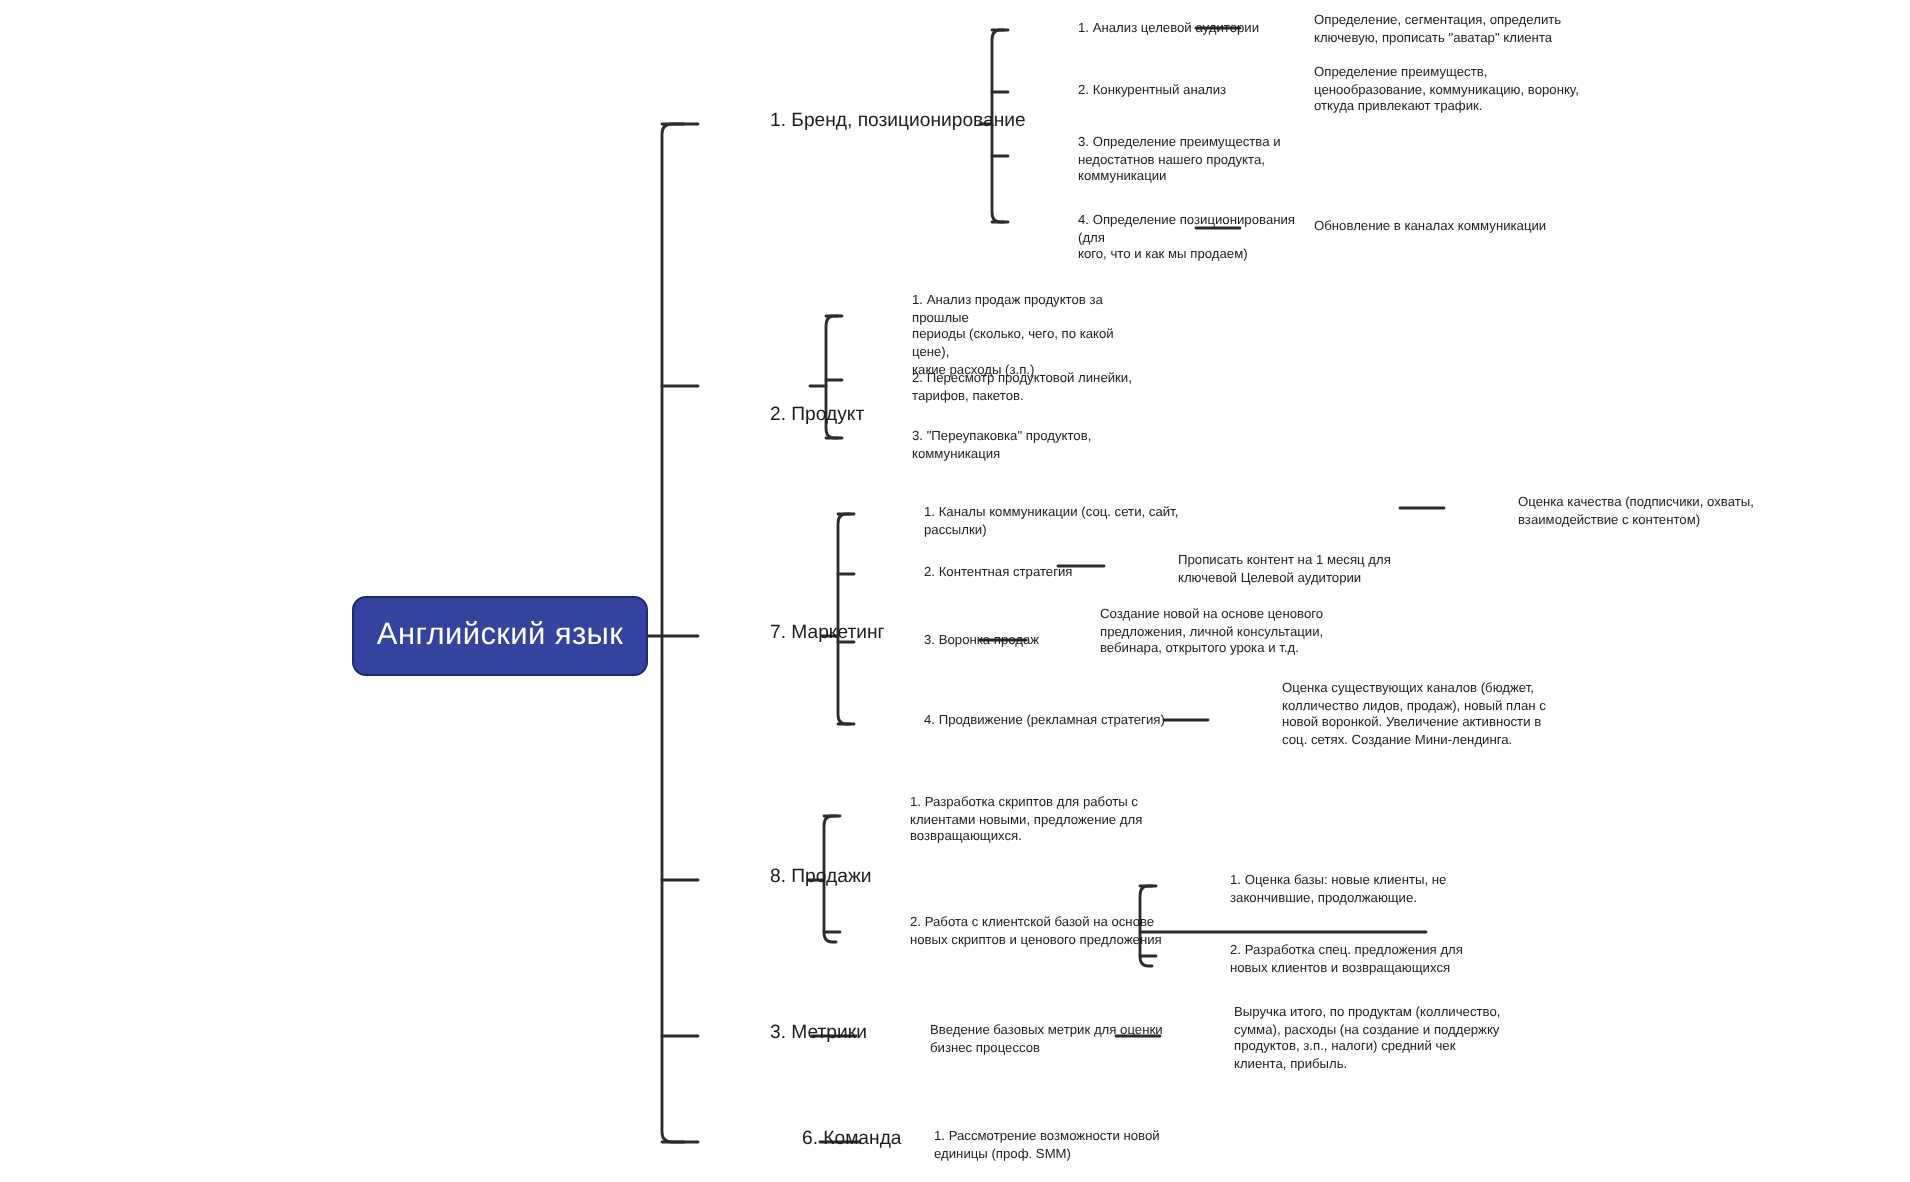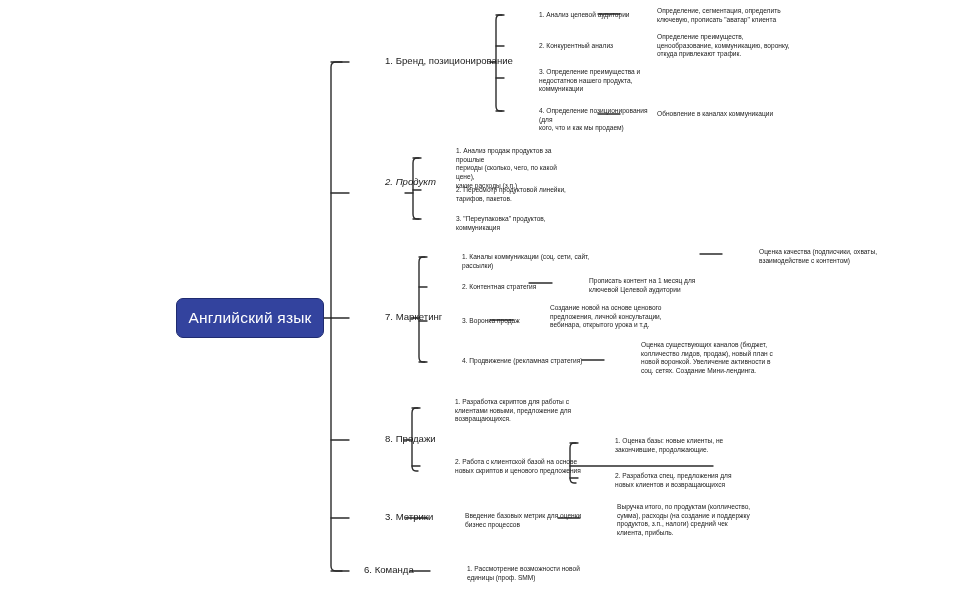--- a/index.html
+++ b/index.html
@@ -134,25 +134,25 @@
 
       <path d="M410,571 L430,571"></path>
     </g>
   </svg>
 
   <div id="root-node">
     <span class="root-label">Английский язык</span>
   </div>
 
   <div class="node-text lvl1" style="left:352px; top:55px;">1. Бренд, позиционирование</div>
-  <div class="node-text lvl1" style="left:352px; top:176px;font-style:italic;">2. Продукт</div>
+  <div class="node-text lvl1" style="left:352px; top:202px;">2. Продукт</div>
   <div class="node-text lvl1" style="left:352px; top:311px;">7. Маркетинг</div>
   <div class="node-text lvl1" style="left:352px; top:433px;">8. Продажи</div>
   <div class="node-text lvl1" style="left:352px; top:511px;">3. Метрики</div>
-  <div class="node-text lvl1" style="left:331px; top:564px;">6. Команда</div>
+  <div class="node-text lvl1" style="left:368px; top:564px;">6. Команда</div>
 
   <div class="node-text lvl2" style="left:506px; top:11px; width:96px;">1. Анализ целевой аудитории</div>
   <div class="node-text lvl2" style="left:506px; top:42px; width:92px;">2. Конкурентный анализ</div>
   <div class="node-text lvl2" style="left:506px; top:68px; width:110px;">3. Определение преимущества и
 недостатнов нашего продукта,
 коммуникации</div>
   <div class="node-text lvl2" style="left:506px; top:107px; width:118px;">4. Определение позиционирования (для
 кого, что и как мы продаем)</div>
 
   <div class="node-text lvl3" style="left:624px; top:7px; width:200px;">Определение, сегментация, определить

